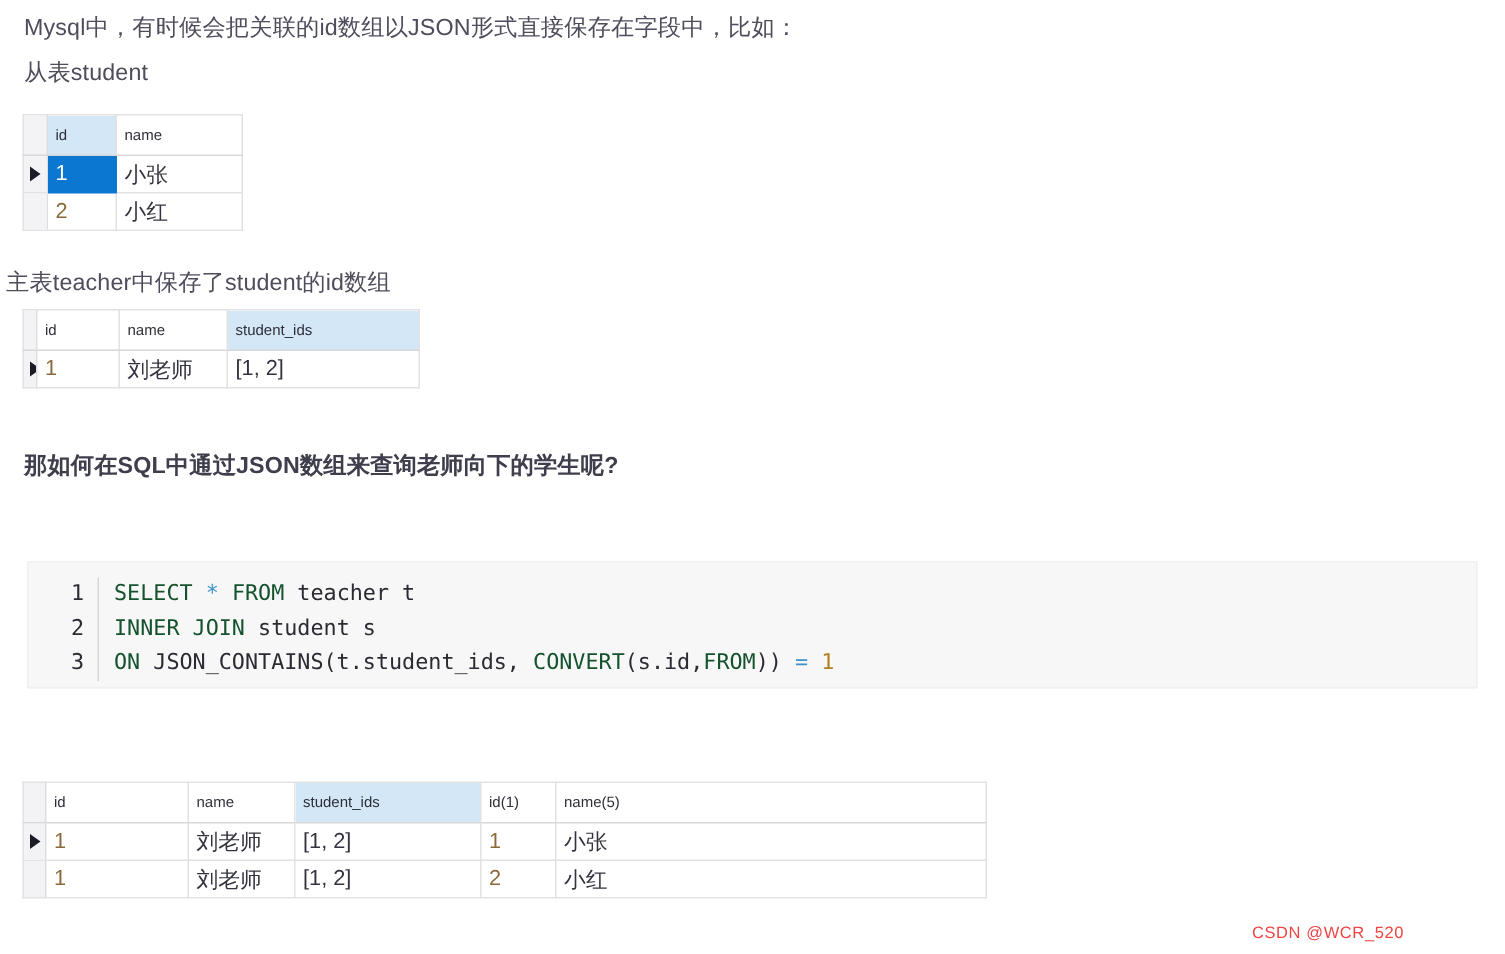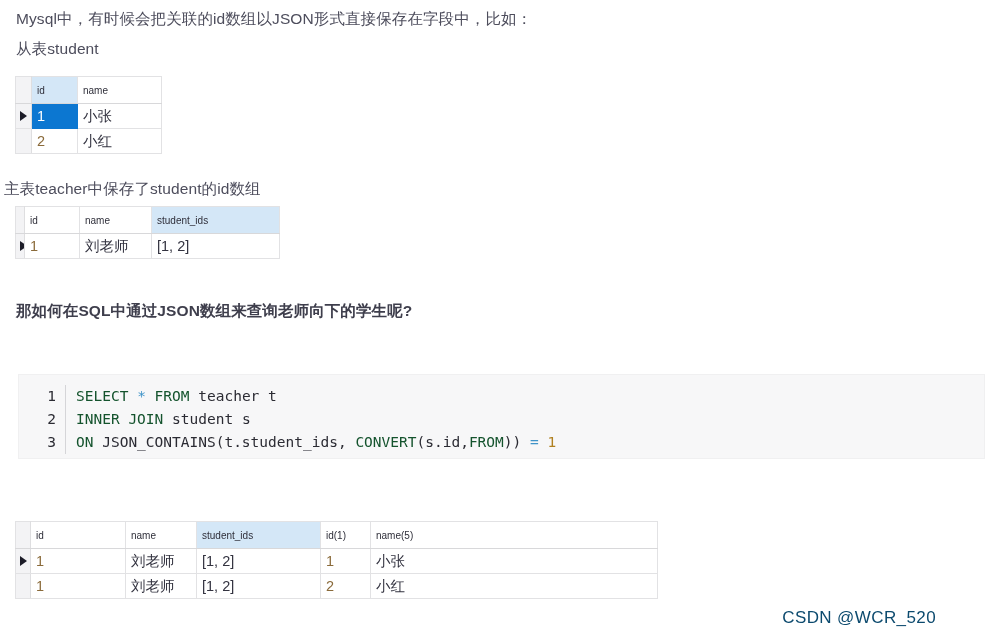--- a/index.html
+++ b/index.html
@@ -123,22 +123,22 @@
   }
   .kw  { color: #14532d; }
   .op  { color: #3f93c8; }
   .numlit { color: #b08020; }
 
   
   .watermark {
     position: absolute;
     right: 14px;
     bottom: 8px;
-    font-size: 17px;
-    color: #0c4a6e;
+    font-size: 11px;
+    color: #ef4444;
     letter-spacing: 0.4px;
     font-family: "Liberation Sans", "DejaVu Sans", sans-serif;
     white-space: nowrap;
   }
 </style>
 </head>
 <body>
 
 <div class="page">
 

